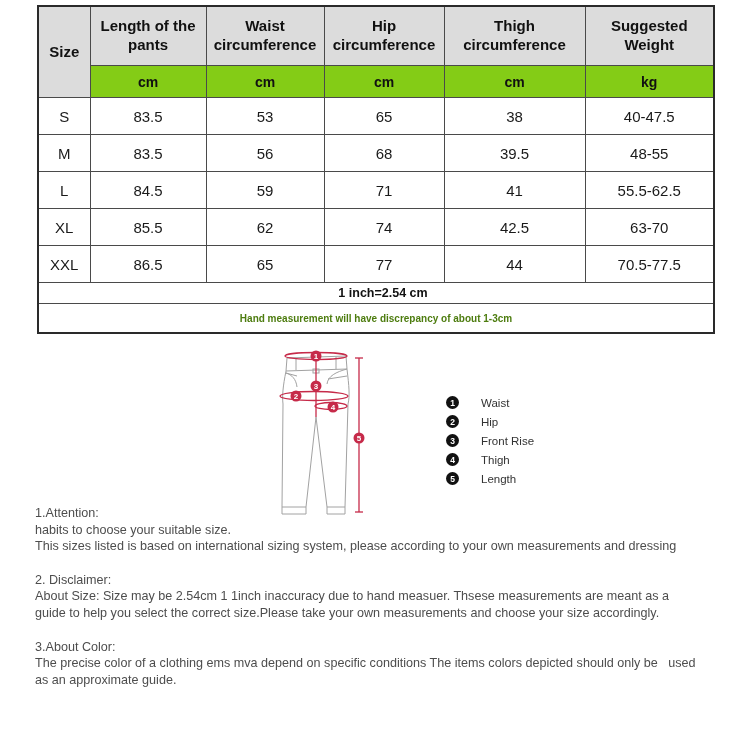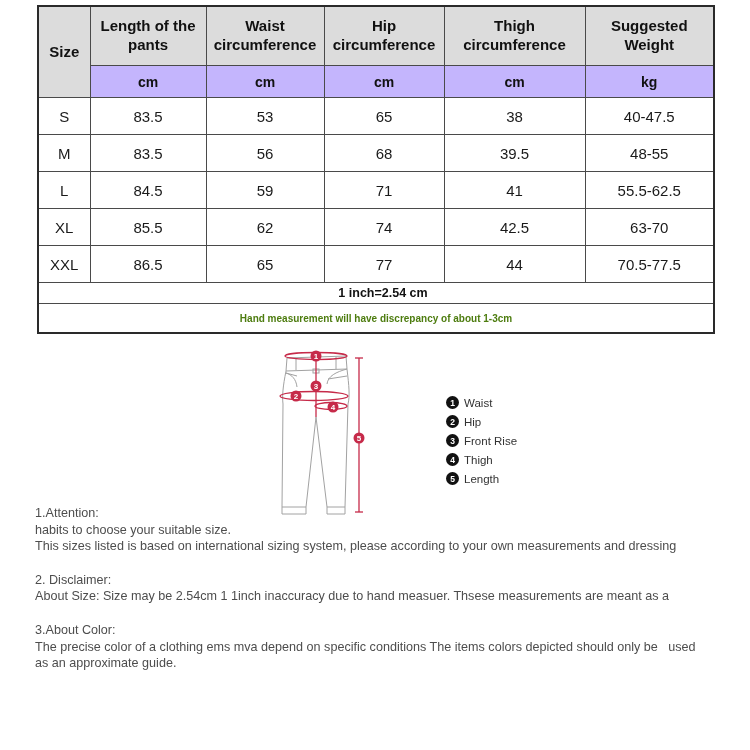--- a/index.html
+++ b/index.html
@@ -6,35 +6,35 @@
   body{font-family:"Liberation Sans", sans-serif; -webkit-font-smoothing:antialiased;}
   #page{position:relative;width:750px;height:750px;background:#ffffff;overflow:hidden;}
 
   
   .chart-wrap{position:absolute;left:37px;top:5px;}
   table.size-chart{border-collapse:collapse;table-layout:fixed;width:676px;
     border:2px solid #2a2a2a;color:#111;}
   table.size-chart td{border:1px solid #4a4a4a;text-align:center;vertical-align:middle;
     padding:0 2px;font-size:15px;color:#1a1a1a;background:#ffffff;}
   table.size-chart td.hdr{background:#dcdcdc;font-weight:bold;color:#111;font-size:15px;line-height:1.25;}
-  table.size-chart td.unit{background:#c4b5fd;font-weight:bold;color:#111;font-size:14px;}
+  table.size-chart td.unit{background:#84cc16;font-weight:bold;color:#111;font-size:14px;}
   tr.row-head td{height:58px;}
   tr.row-unit td{height:31px;}
   tr.row-data td{height:36px;}
   tr.row-note1 td{height:20px;font-size:12.5px;font-weight:bold;color:#111;padding-left:16px;}
   tr.row-note2 td{height:28px;font-size:10px;font-weight:bold;color:#4d7c0f;}
 
   
   .diagram{position:absolute;left:258px;top:346px;width:116px;height:174px;}
   .legend{position:absolute;left:446px;top:393px;}
   .legend-item{display:flex;align-items:center;height:19px;}
   .legend-bullet{display:inline-flex;align-items:center;justify-content:center;
     width:13px;height:13px;border-radius:50%;background:#111;color:#fff;
     font-size:8.5px;font-weight:bold;flex:0 0 13px;}
-  .legend-label{margin-left:5px;font-size:11.5px;color:#333;white-space:pre;}
+  .legend-label{margin-left:22px;font-size:11.5px;color:#333;white-space:pre;}
 
   
   .notes{position:absolute;left:35px;top:505px;width:706px;color:#4d4d4d;
     font-size:12.6px;line-height:16.6px;}
   .note{margin:0 0 17px 0;}
   .note div{white-space:pre;}
 </style>
 </head>
 <body>
 
@@ -188,20 +188,21 @@
 
   <div class="notes">
     <div class="note">
       <div>1.Attention:</div>
       <div>habits to choose your suitable size.</div>
       <div>This sizes listed is based on international sizing system, please according to your own measurements and dressing</div>
     </div>
     <div class="note">
       <div>2. Disclaimer:</div>
       <div>About Size: Size may be 2.54cm 1 1inch inaccuracy due to hand measuer. Thsese measurements are meant as a</div>
+      <div>guide to help you select the correct size.Please take your own measurements and choose your size accordingly.</div>
     </div>
     <div class="note">
       <div>3.About Color:</div>
       <div>The precise color of a clothing ems mva depend on specific conditions The items colors depicted should only be   used</div>
       <div>as an approximate guide.</div>
     </div>
   </div>
 
 </div>
 

